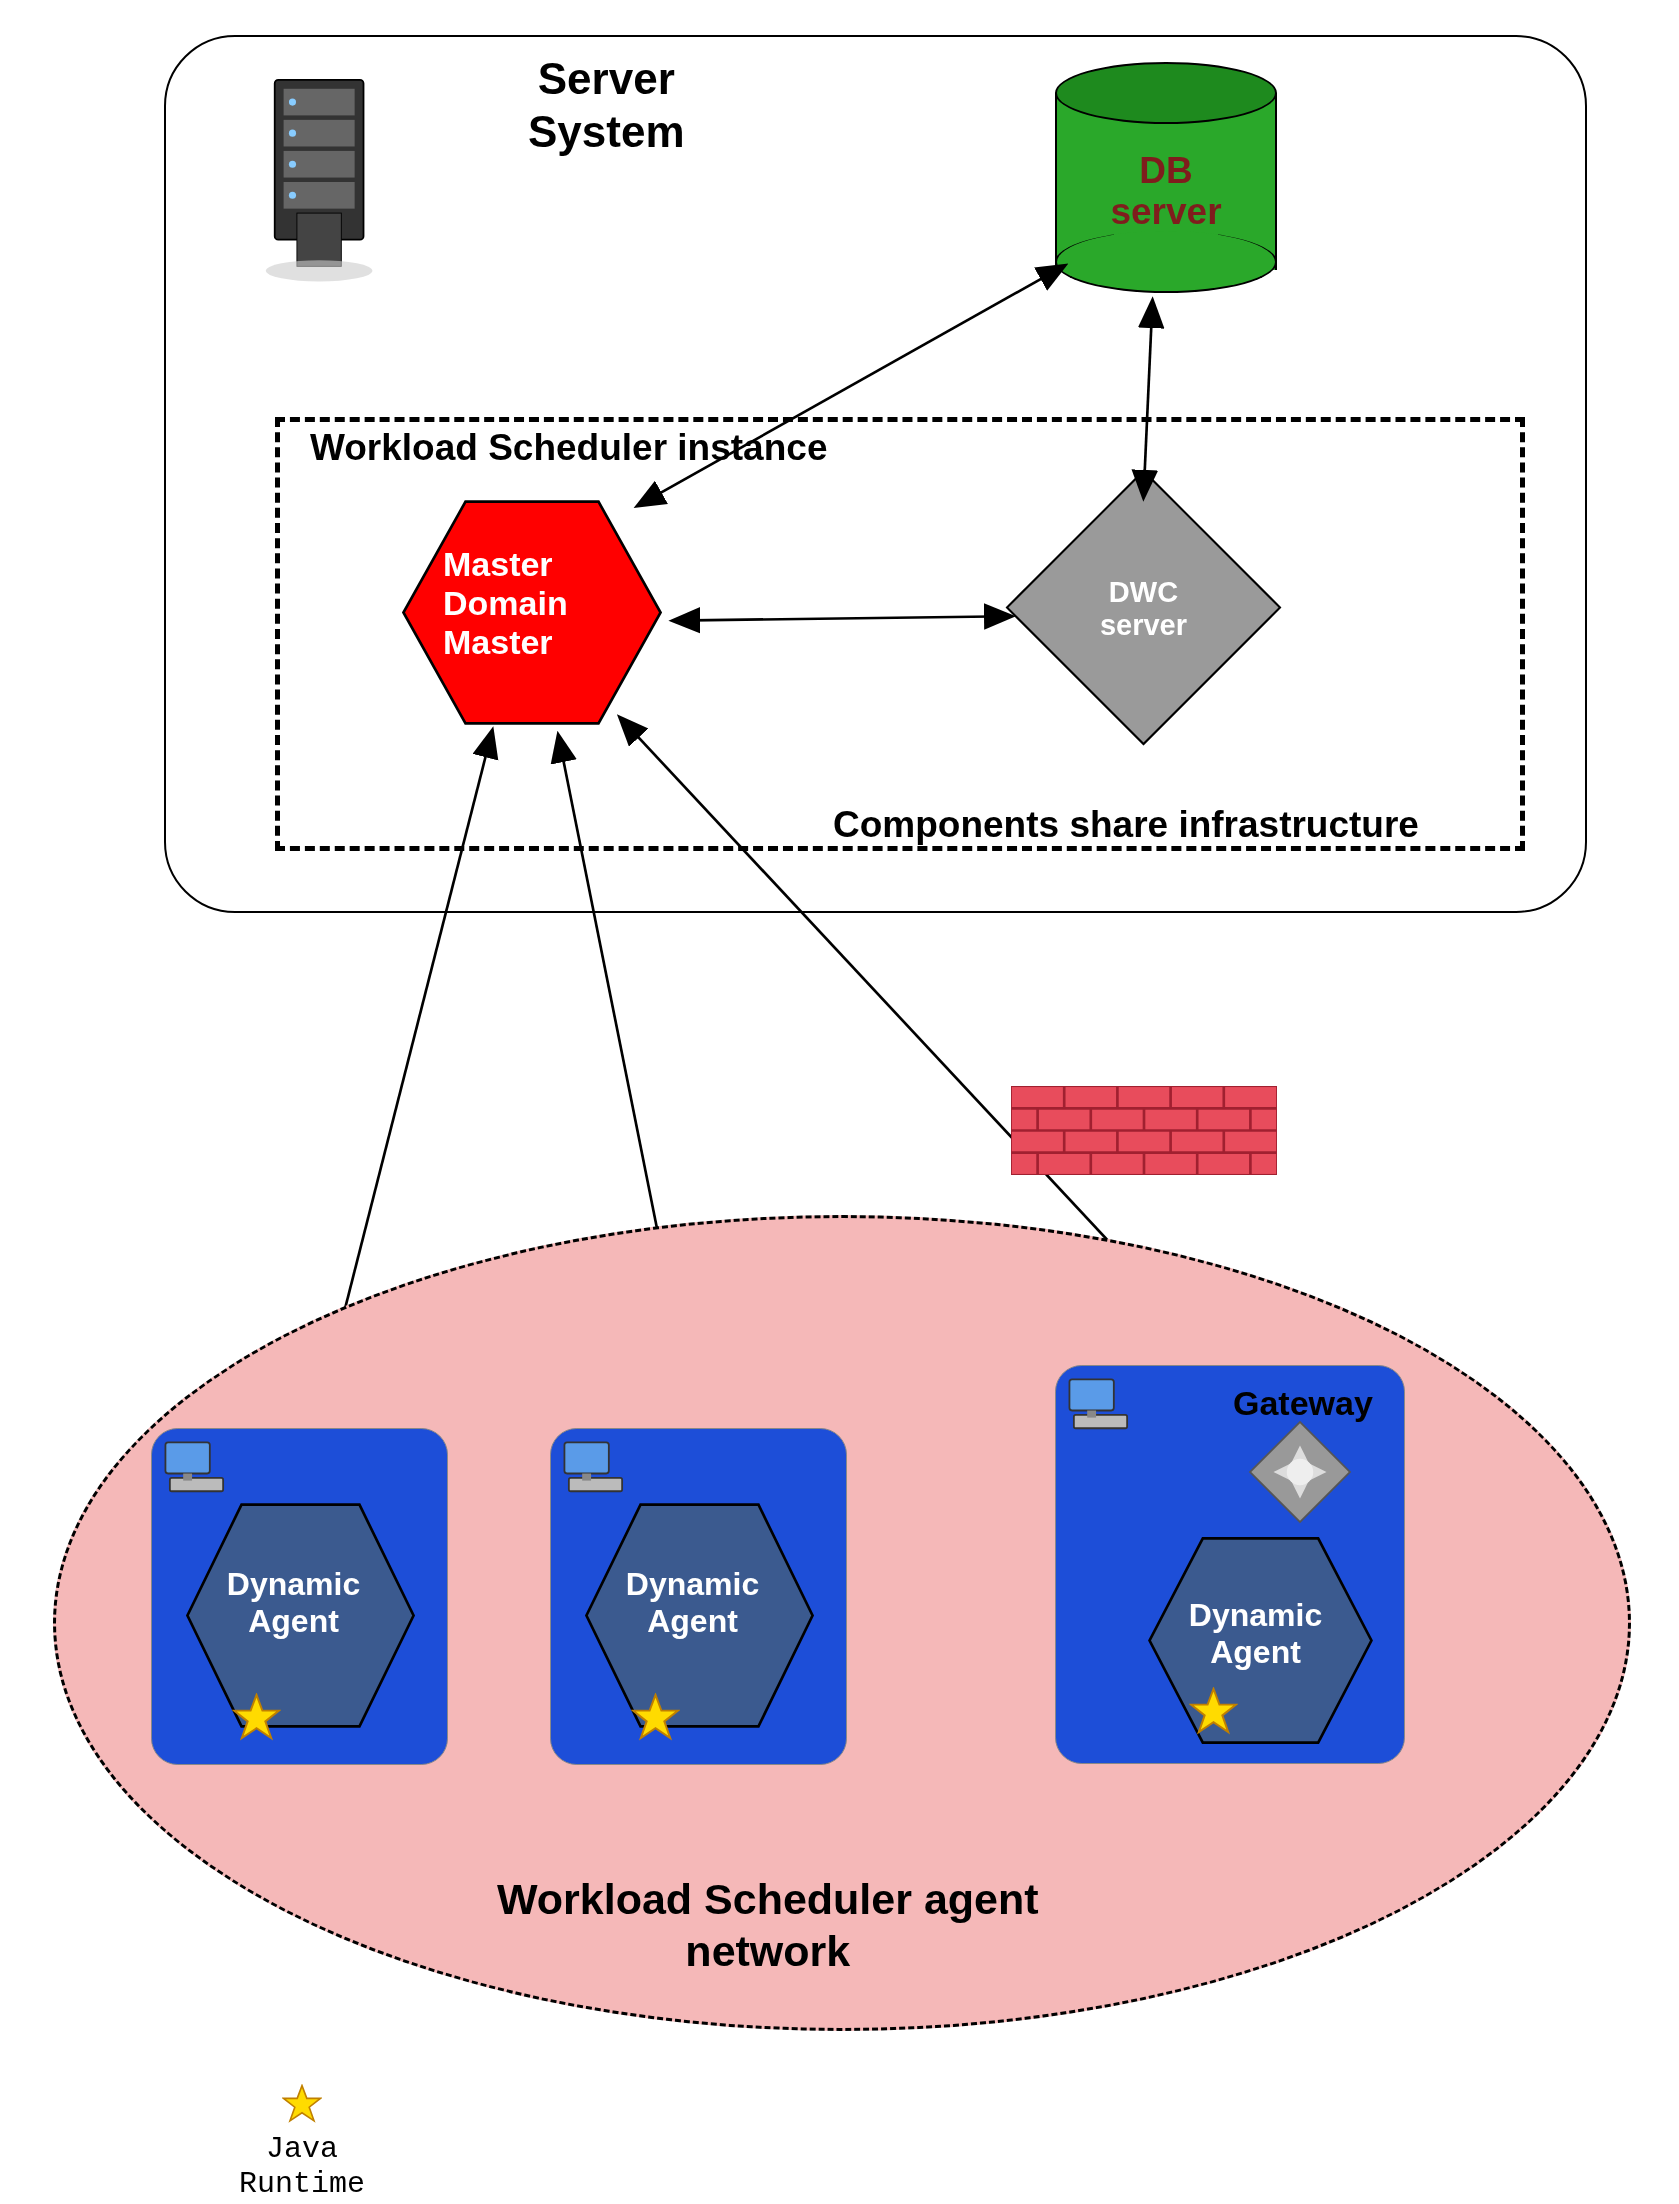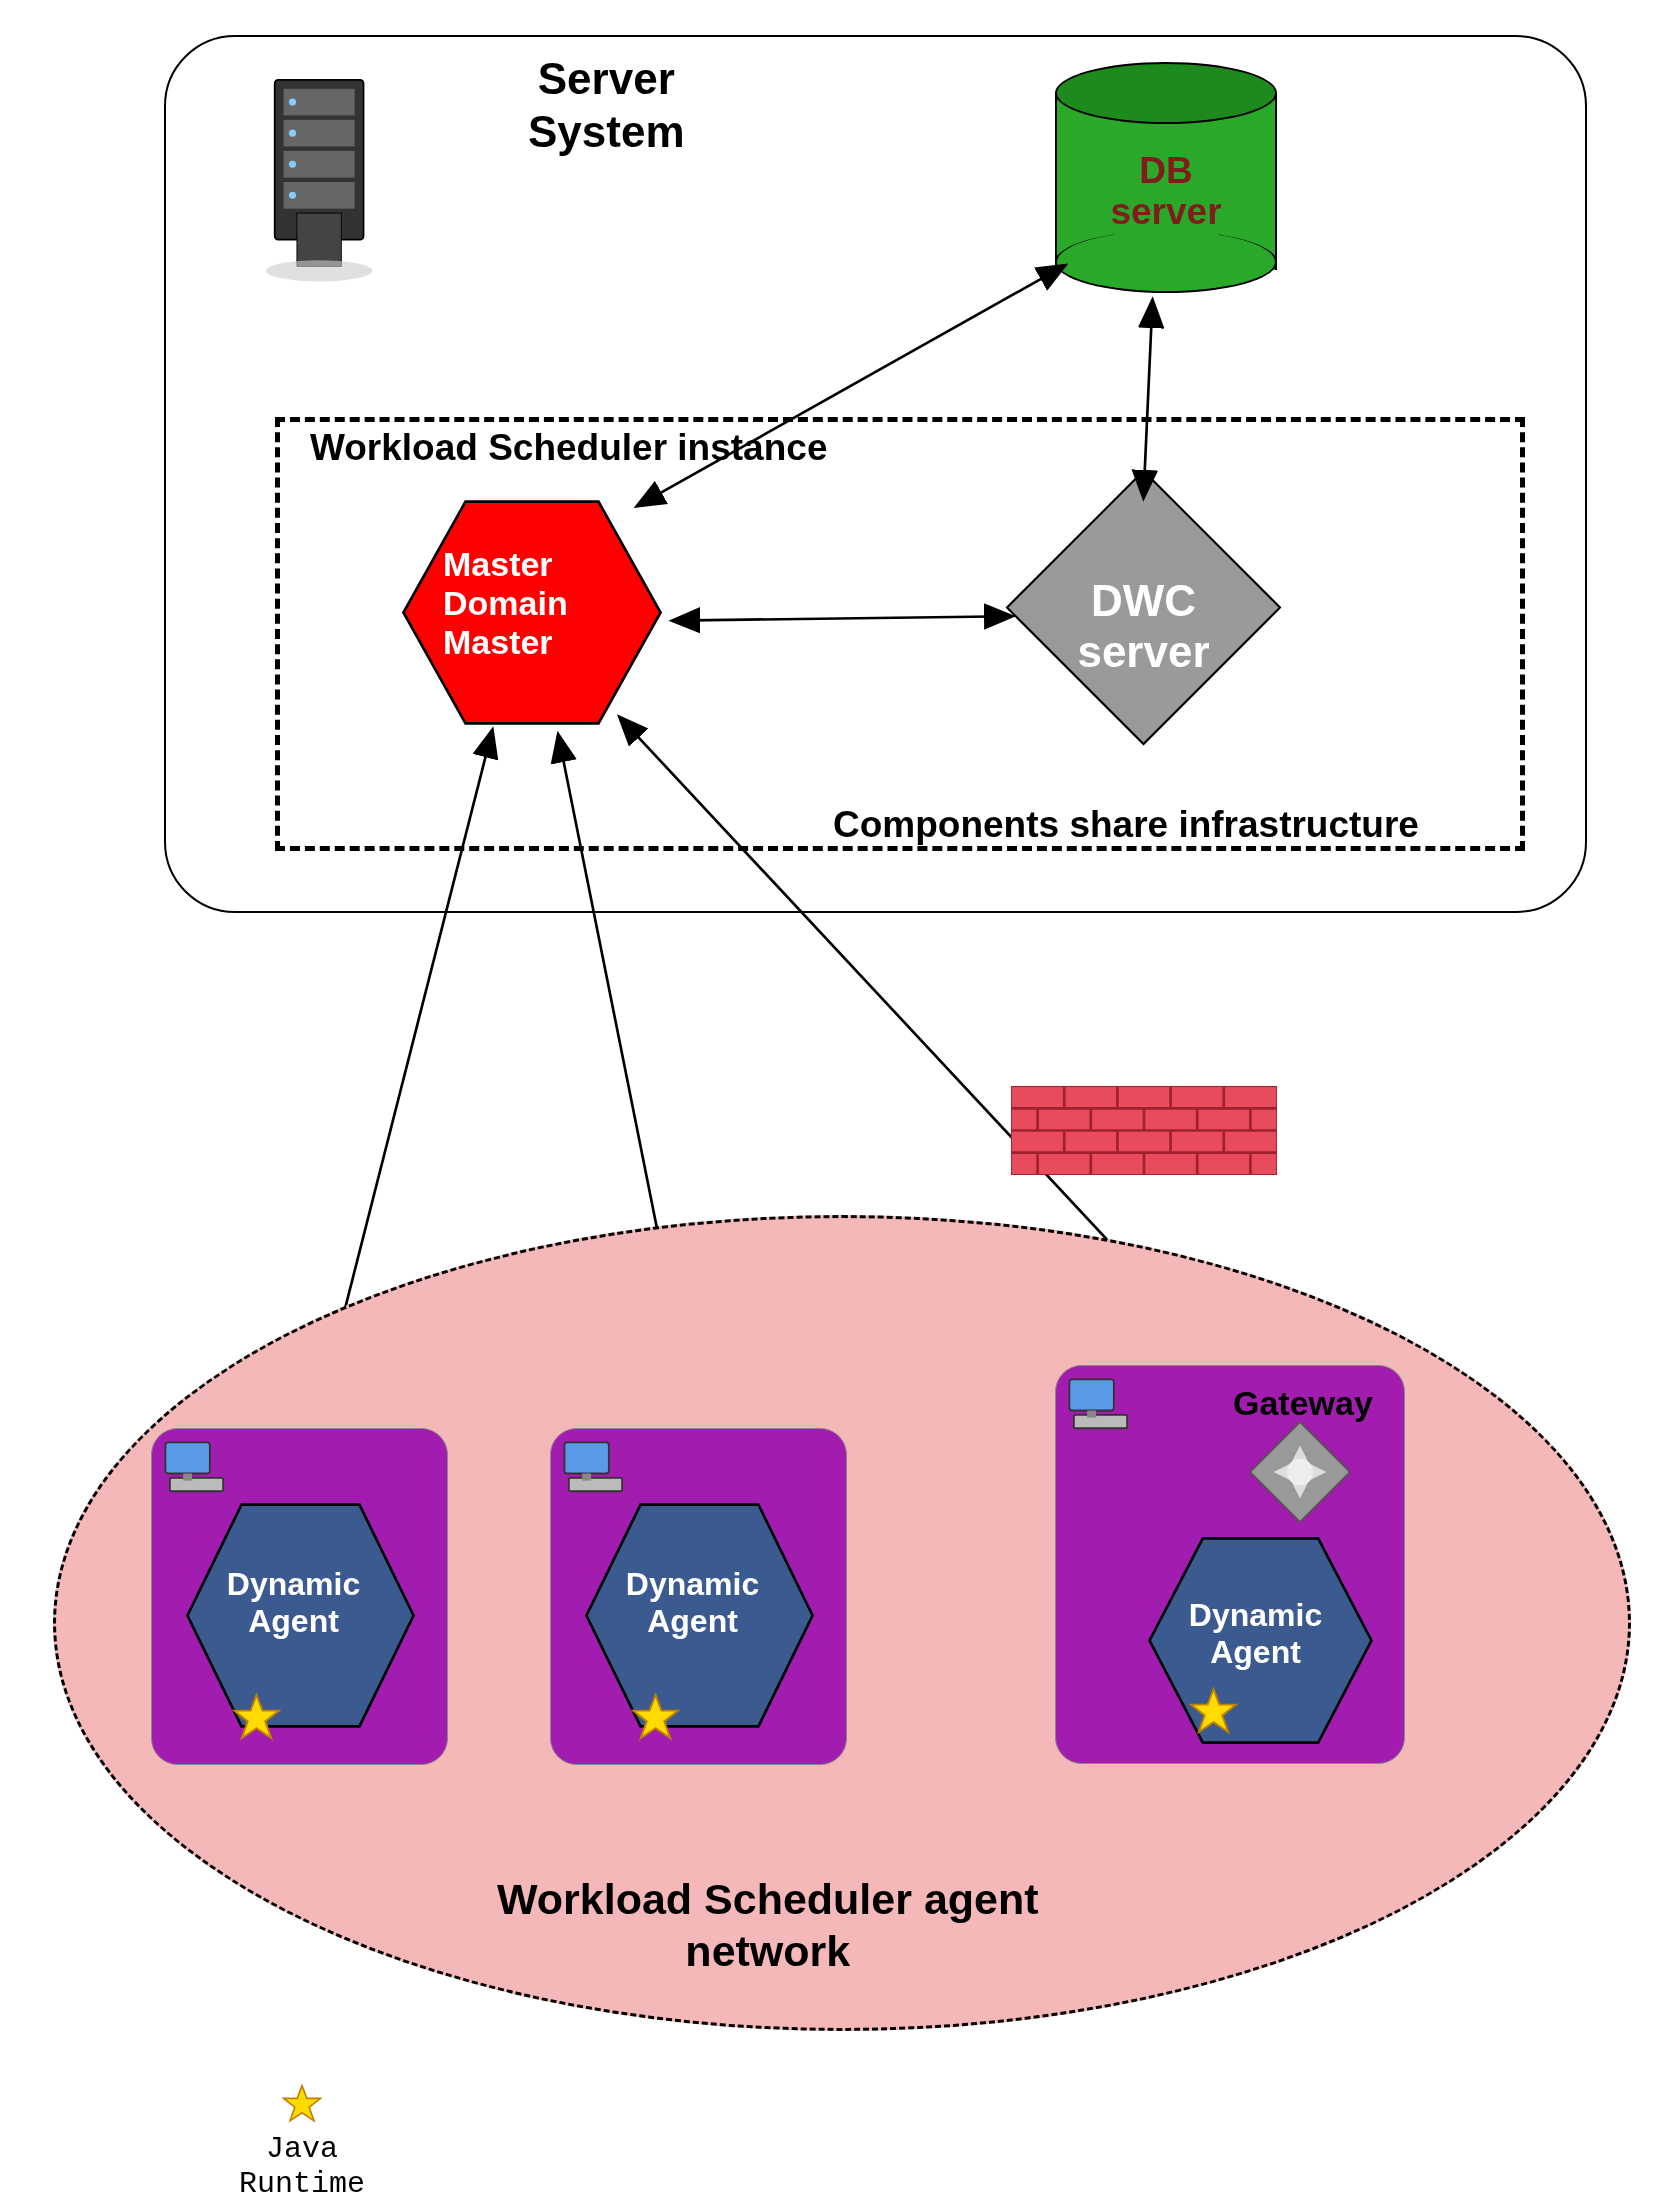--- a/index.html
+++ b/index.html
@@ -14,26 +14,26 @@
 .db-bottom { width: 222px; height: 62px; background: #2aa82a; border-radius: 50%; position: absolute; bottom: 0; border: 2.7px solid #000; border-top: none; }
 .db-label { position: absolute; top: 89px; width: 100%; text-align: center; color: #7f1d1d; font-size: 37px; font-weight: bold; line-height: 1.1; }
 .instance-box { position: absolute; left: 275px; top: 417px; width: 1250px; height: 434px; border: 5.3px dashed #000; }
 .instance-title { position: absolute; left: 310px; top: 427px; font-size: 37px; font-weight: bold; }
 .hexagon { position: absolute; width: 266px; height: 231px; }
 .hex-poly { fill: #ff0000; stroke: #000; stroke-width: 3; }
 .mdm-hex { left: 399px; top: 497px; }
 .mdm-label { position: absolute; left: 443px; top: 545px; width: 177px; text-align: left; color: #fff; font-size: 34px; font-weight: bold; line-height: 1.15; }
 .dwc-diamond { position: absolute; left: 1006px; top: 470px; width: 275px; height: 275px; }
 .dwc-shape { width: 195px; height: 195px; background: #9a9a9a; transform: rotate(45deg); border: 2.7px solid #000; position: absolute; left: 40px; top: 40px; }
-.dwc-label { position: absolute; top: 106px; width: 100%; text-align: center; color: #fff; font-size: 44px; font-weight: bold; line-height: 1.15; }
+.dwc-label { position: absolute; top: 106px; width: 100%; text-align: center; color: #fff; font-size: 29px; font-weight: bold; line-height: 1.15; }
 .components-text { position: absolute; left: 833px; top: 780px; font-size: 37px; font-weight: bold; margin-top: 24px; }
 .firewall { position: absolute; left: 1011px; top: 1086px; width: 266px; height: 89px; }
 .agent-ellipse { position: absolute; left: 53px; top: 1215px; width: 1578px; height: 816px; background: #f5b8b8; border: 3.5px dashed #000; border-radius: 50%; }
 .agent-network-title { position: absolute; left: 497px; top: 1862px; font-size: 43px; font-weight: bold; text-align: center; line-height: 1.2; margin-top: 12px; }
-.agent-box { position: absolute; width: 297px; height: 337px; background: #a21caf; border: 1.8px solid #888; border-radius: 26.6px; }
+.agent-box { position: absolute; width: 297px; height: 337px; background: #1d4ed8; border: 1.8px solid #888; border-radius: 26.6px; }
 .agent1 { left: 151px; top: 1428px; }
 .agent2 { left: 550px; top: 1428px; }
 .agent3 { left: 1055px; top: 1365px; width: 350px; height: 399px; }
 .computer-icon { position: absolute; left: 8.9px; top: 8.9px; width: 71px; height: 62px; }
 .gateway-label { position: absolute; left: 177px; top: 17.7px; font-size: 34px; font-weight: bold; }
 .gateway-icon { position: absolute; left: 191px; top: 53px; width: 106px; height: 106px; }
 .agent-hex { position: absolute; }
 .agent-hex-poly { fill: #3b5a8f; stroke: #000; stroke-width: 3; }
 .agent-label { position: absolute; text-align: center; color: #fff; font-size: 32px; font-weight: bold; line-height: 1.15; }
 .star { position: absolute; width: 49px; height: 49px; }

